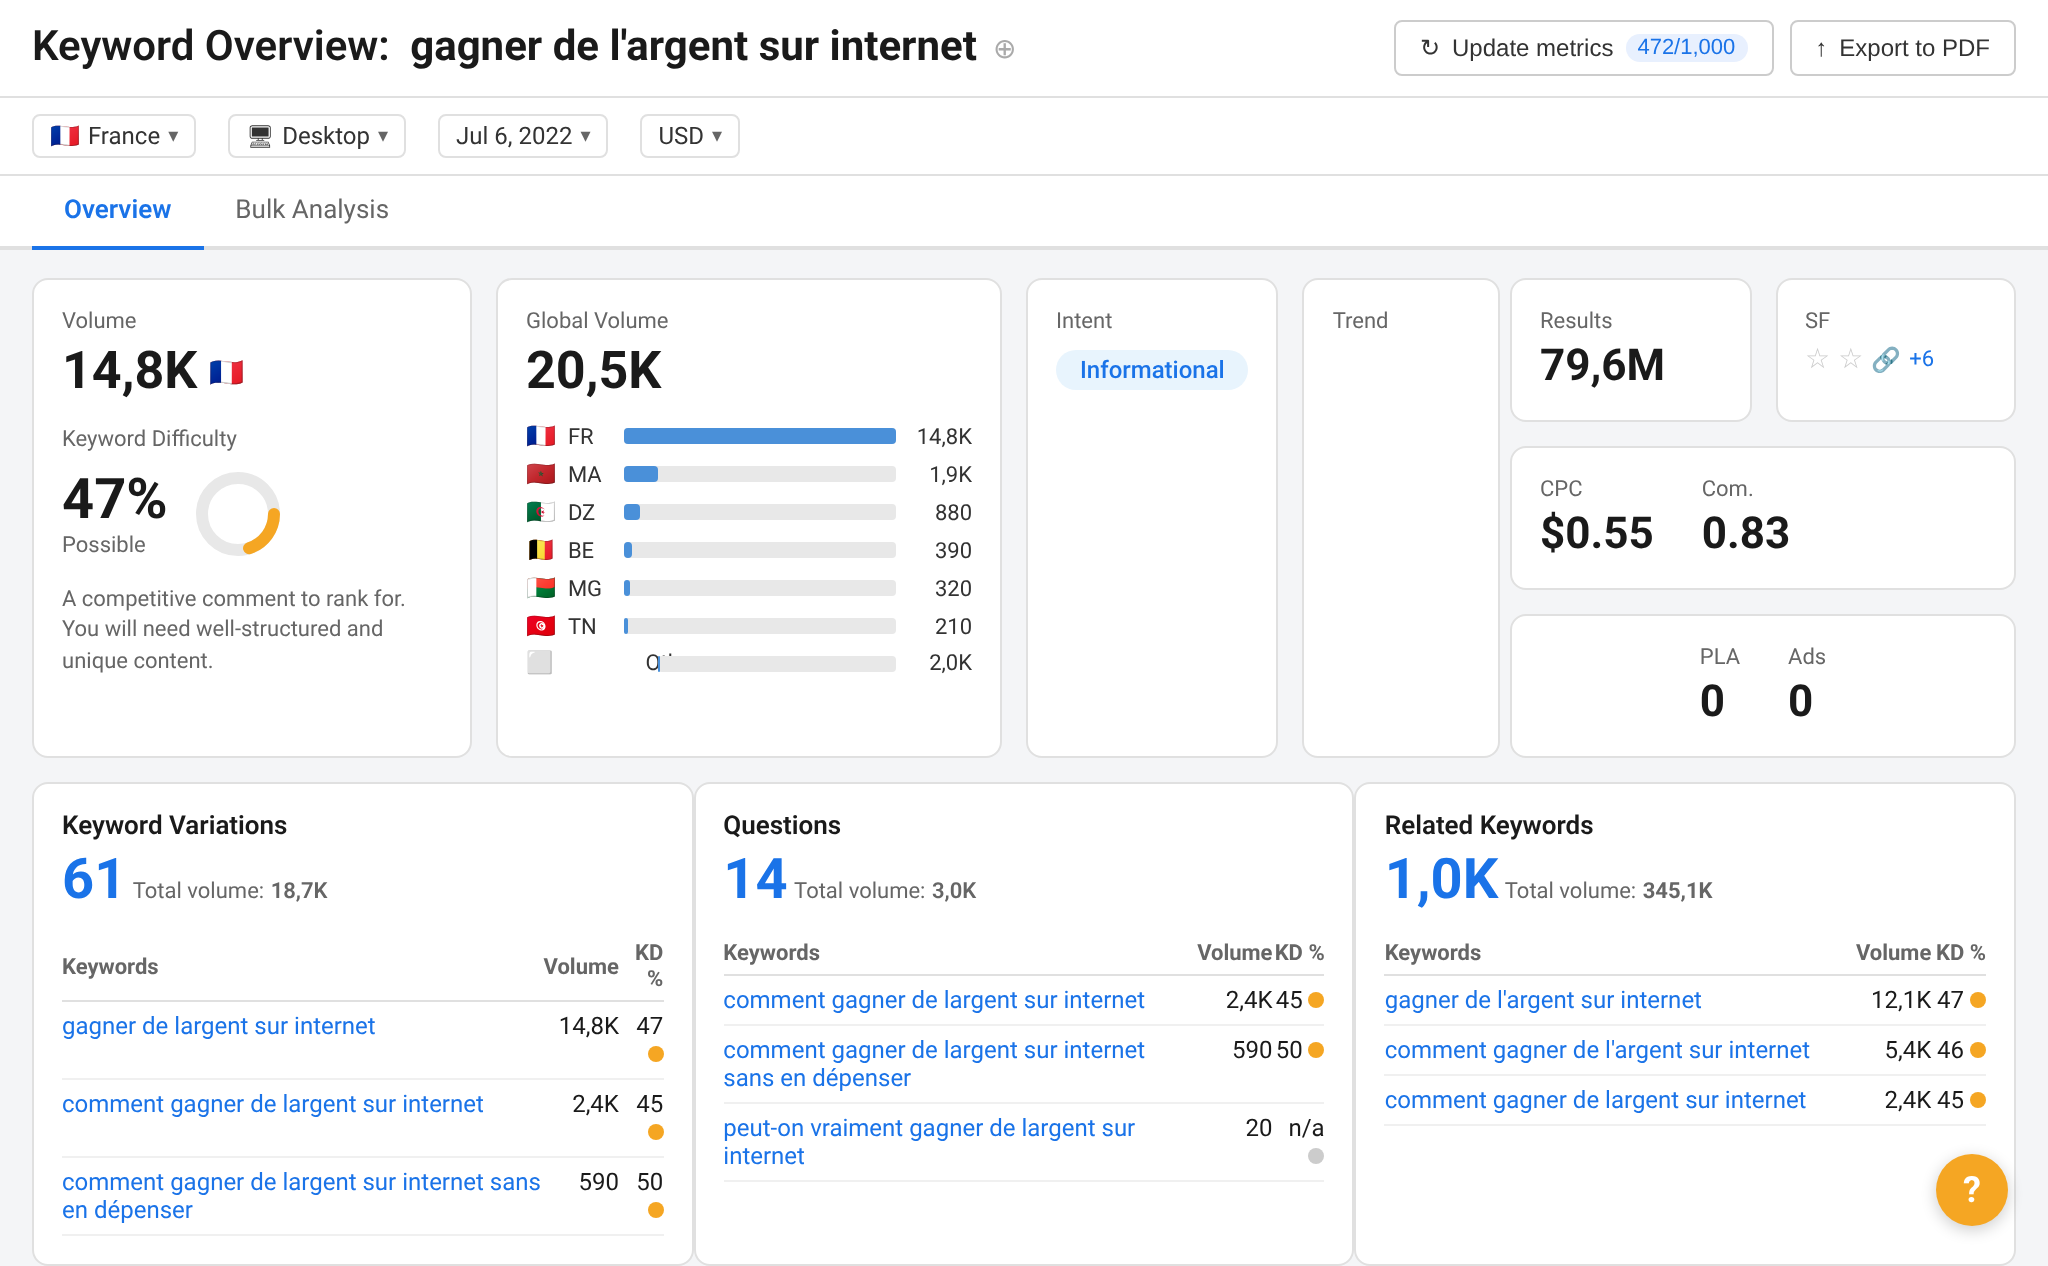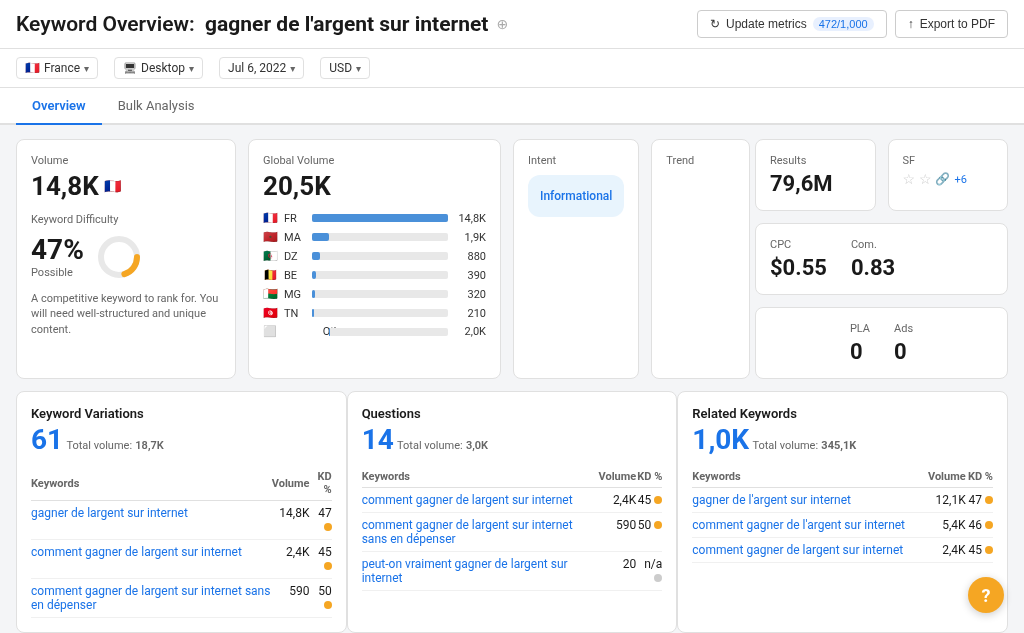--- a/index.html
+++ b/index.html
@@ -42,21 +42,21 @@
     .country-row { display: flex; align-items: center; gap: 6px; margin-bottom: 5px; }
     .country-code { font-size: 11px; color: #333; width: 22px; }
     .bar-container { flex: 1; background: #e8e8e8; border-radius: 2px; height: 8px; }
     .bar-fill { height: 8px; border-radius: 2px; background: #4a90d9; }
     .country-num { font-size: 11px; color: #333; width: 32px; text-align: right; }
     .other-row { display: flex; align-items: center; gap: 6px; margin-top: 5px; }
     .other-label { font-size: 11px; color: #333; width: 36px; padding-left: 40px; }
 
     .intent-card { }
     .intent-label-title { font-size: 11px; color: #666; margin-bottom: 8px; }
-    .intent-badge { display: inline-block; background: #e8f4fd; color: #1a73e8; border-radius: 12px; padding: 14px 12px; font-size: 12px; font-weight: 500; }
+    .intent-badge { display: inline-block; background: #e8f4fd; color: #1a73e8; border-radius: 12px; padding: 3px 12px; font-size: 12px; font-weight: 500; }
 
     .trend-card { }
     .trend-label { font-size: 11px; color: #666; margin-bottom: 8px; }
     .trend-chart { display: flex; align-items: flex-end; gap: 3px; height: 60px; }
     .trend-bar { background: #b8d4f0; border-radius: 2px 2px 0 0; flex: 1; }
     .trend-bar.tall { background: #4a90d9; }
     .results-val { font-size: 22px; font-weight: 700; }
     .sf-icons { display: flex; align-items: center; gap: 4px; margin-top: 3px; }
     .sf-star { color: #ccc; font-size: 14px; }
     .sf-link { color: #ccc; font-size: 12px; }
@@ -147,21 +147,21 @@
             <div class="kd-value">47%</div>
             <div class="kd-possible">Possible</div>
           </div>
           <div>
             <svg width="50" height="50" viewBox="0 0 50 50">
               <circle cx="25" cy="25" r="18" fill="none" stroke="#e8e8e8" stroke-width="6"></circle>
               <circle cx="25" cy="25" r="18" fill="none" stroke="#f5a623" stroke-width="6" stroke-dasharray="50.9 112.8" stroke-dashoffset="28.3" stroke-linecap="round"></circle>
             </svg>
           </div>
         </div>
-        <div class="kd-desc">A competitive keyword to rank for. You will need well-structured and unique content.</div>
+        <div class="kd-desc">A competitive comment to rank for. You will need well-structured and unique content.</div>
       </div>
     </div>
 
     <div class="card global-vol-card">
       <div class="card-label">Global Volume</div>
       <div class="global-val">20,5K</div>
       <div id="country-bars">
           <div class="country-row">
     <span style="font-size:12px;">🇫🇷</span>
     <span class="country-code">FR</span>

